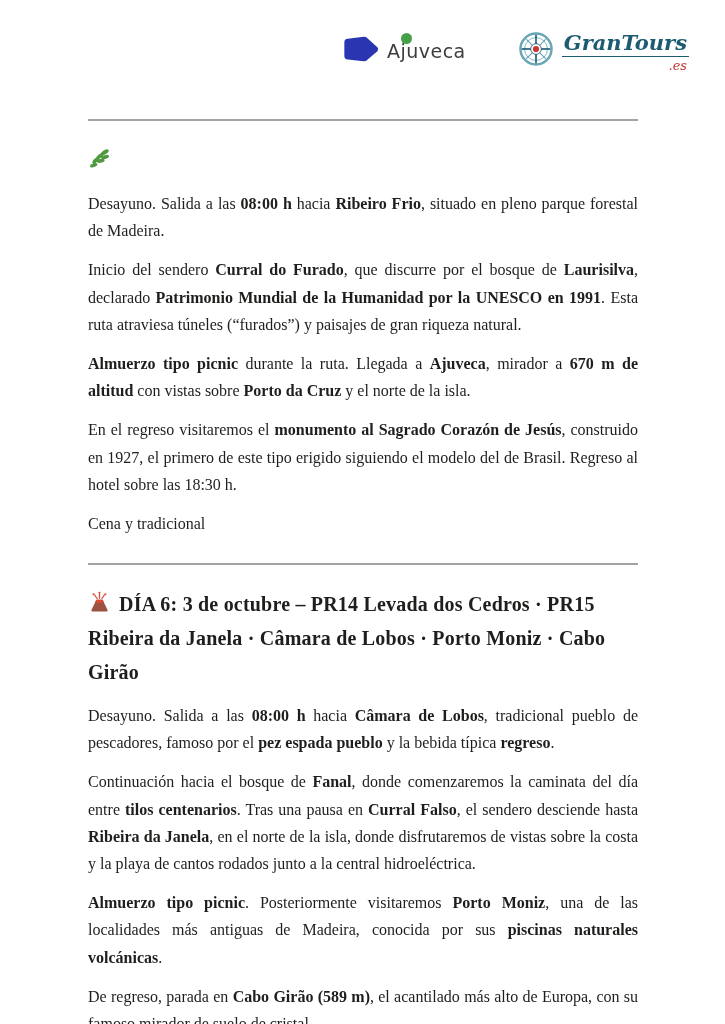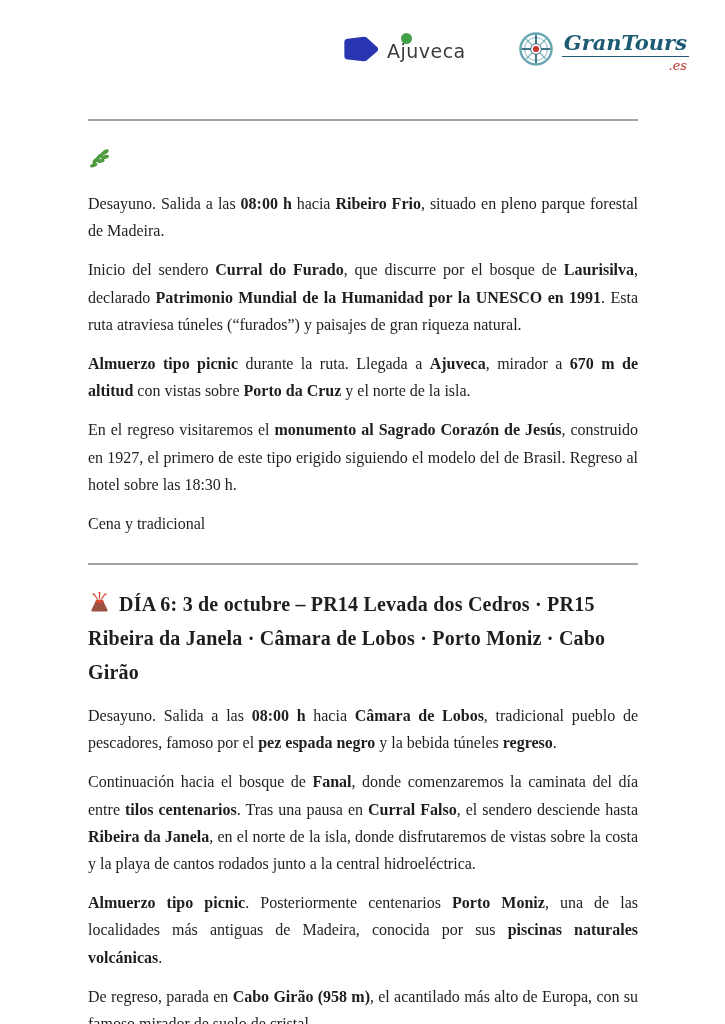--- a/index.html
+++ b/index.html
@@ -186,22 +186,22 @@
       <path d="M14.5 7.8 Q16 6 17 4.2"></path>
     </g>
     <g fill="var(--volcano-red)">
       <circle cx="5.8" cy="3.4" r="1.1"></circle>
       <circle cx="12" cy="1.9" r="1.1"></circle>
       <circle cx="18.2" cy="3.4" r="1.1"></circle>
     </g>
             </svg></span><span class="day-title-text">DÍA 6: 3 de octubre – PR14 Levada dos Cedros · PR15 Ribeira da Janela · Câmara de Lobos · Porto Moniz · Cabo Girão</span>
     </h2>
     <div class="day-body">
-          <p class="para"><span>Desayuno. Salida a las </span><b>08:00 h</b><span> hacia </span><b>Câmara de Lobos</b><span>, tradicional pueblo de pescadores, famoso por el </span><b>pez espada negro</b><span> y la bebida túneles </span><b>regreso</b><span>.</span></p>
+          <p class="para"><span>Desayuno. Salida a las </span><b>08:00 h</b><span> hacia </span><b>Câmara de Lobos</b><span>, tradicional pueblo de pescadores, famoso por el </span><b>pez espada pueblo</b><span> y la bebida típica </span><b>regreso</b><span>.</span></p>
           <p class="para"><span>Continuación hacia el bosque de </span><b>Fanal</b><span>, donde comenzaremos la caminata del día entre </span><b>tilos centenarios</b><span>. Tras una pausa en </span><b>Curral Falso</b><span>, el sendero desciende hasta </span><b>Ribeira da Janela</b><span>, en el norte de la isla, donde disfrutaremos de vistas sobre la costa y la playa de cantos rodados junto a la central hidroeléctrica.</span></p>
-          <p class="para"><b>Almuerzo tipo picnic</b><span>. Posteriormente centenarios </span><b>Porto Moniz</b><span>, una de las localidades más antiguas de Madeira, conocida por sus </span><b>piscinas naturales volcánicas</b><span>.</span></p>
-          <p class="para"><span>De regreso, parada en </span><b>Cabo Girão (958 m)</b><span>, el acantilado más alto de Europa, con su famoso mirador de suelo de cristal.</span></p>
+          <p class="para"><b>Almuerzo tipo picnic</b><span>. Posteriormente visitaremos </span><b>Porto Moniz</b><span>, una de las localidades más antiguas de Madeira, conocida por sus </span><b>piscinas naturales volcánicas</b><span>.</span></p>
+          <p class="para"><span>De regreso, parada en </span><b>Cabo Girão (589 m)</b><span>, el acantilado más alto de Europa, con su famoso mirador de suelo de cristal.</span></p>
           <p class="para"></p>
         </div>
   </section>
 </main>
 
 </div>
 
 </body></html>

